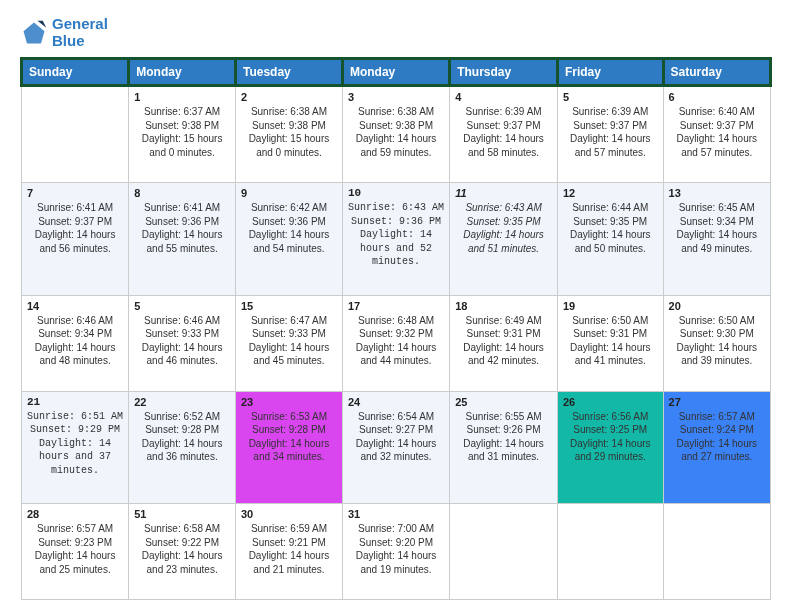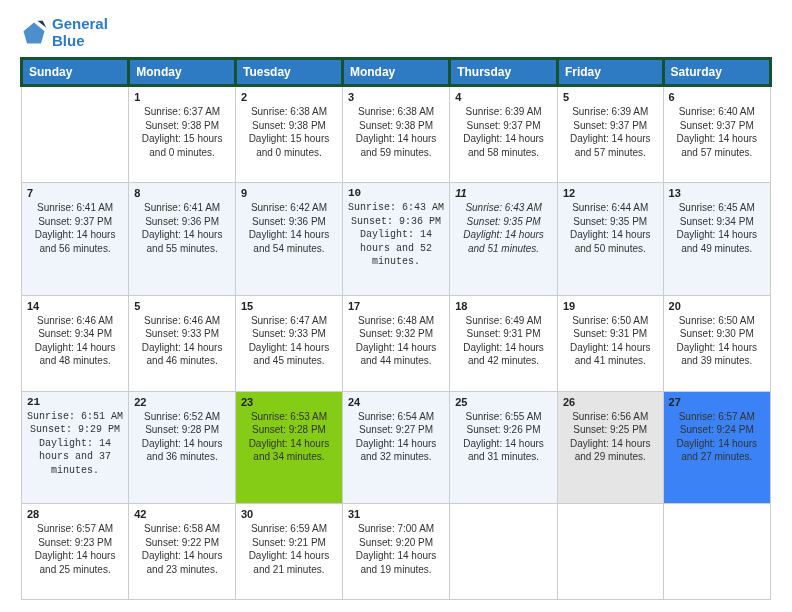--- a/index.html
+++ b/index.html
@@ -220,48 +220,48 @@
         </tr>
         <tr>
           <td style="background: rgb(240, 245, 251); font-family: Liberation Mono, monospace;">
             <span class="day-num">21</span>
             <div class="day-info">Sunrise: 6:51 AM<br>Sunset: 9:29 PM<br>Daylight: 14 hours and 37 minutes.</div>
           </td>
           <td style="background: rgb(240, 245, 251);">
             <span class="day-num">22</span>
             <div class="day-info">Sunrise: 6:52 AM<br>Sunset: 9:28 PM<br>Daylight: 14 hours and 36 minutes.</div>
           </td>
-          <td style="background: #84cc16;">
+          <td style="background: #d946ef;">
             <span class="day-num">23</span>
             <div class="day-info">Sunrise: 6:53 AM<br>Sunset: 9:28 PM<br>Daylight: 14 hours and 34 minutes.</div>
           </td>
           <td style="background: rgb(240, 245, 251);">
             <span class="day-num">24</span>
             <div class="day-info">Sunrise: 6:54 AM<br>Sunset: 9:27 PM<br>Daylight: 14 hours and 32 minutes.</div>
           </td>
           <td style="background: rgb(240, 245, 251);">
             <span class="day-num">25</span>
             <div class="day-info">Sunrise: 6:55 AM<br>Sunset: 9:26 PM<br>Daylight: 14 hours and 31 minutes.</div>
           </td>
-          <td style="background: #e5e5e5;">
+          <td style="background: #14b8a6;">
             <span class="day-num">26</span>
             <div class="day-info">Sunrise: 6:56 AM<br>Sunset: 9:25 PM<br>Daylight: 14 hours and 29 minutes.</div>
           </td>
           <td style="background: #3b82f6;">
             <span class="day-num">27</span>
             <div class="day-info">Sunrise: 6:57 AM<br>Sunset: 9:24 PM<br>Daylight: 14 hours and 27 minutes.</div>
           </td>
         </tr>
         <tr>
           <td>
             <span class="day-num">28</span>
             <div class="day-info">Sunrise: 6:57 AM<br>Sunset: 9:23 PM<br>Daylight: 14 hours and 25 minutes.</div>
           </td>
           <td>
-            <span class="day-num">42</span>
+            <span class="day-num">51</span>
             <div class="day-info">Sunrise: 6:58 AM<br>Sunset: 9:22 PM<br>Daylight: 14 hours and 23 minutes.</div>
           </td>
           <td>
             <span class="day-num">30</span>
             <div class="day-info">Sunrise: 6:59 AM<br>Sunset: 9:21 PM<br>Daylight: 14 hours and 21 minutes.</div>
           </td>
           <td>
             <span class="day-num">31</span>
             <div class="day-info">Sunrise: 7:00 AM<br>Sunset: 9:20 PM<br>Daylight: 14 hours and 19 minutes.</div>
           </td>

